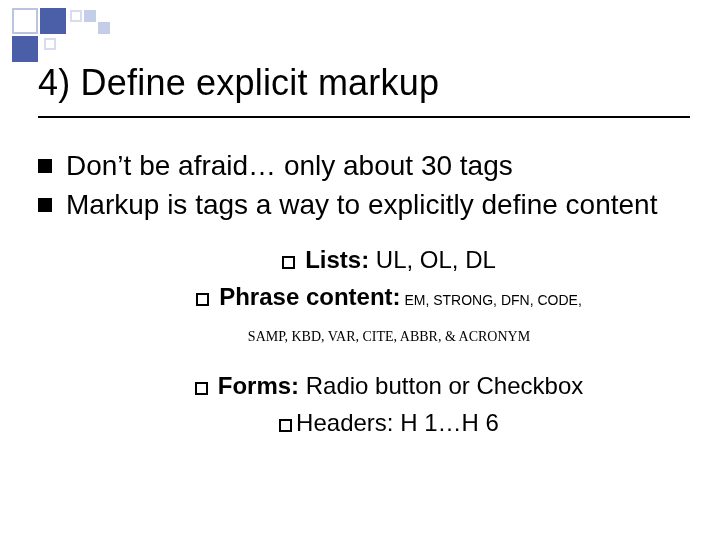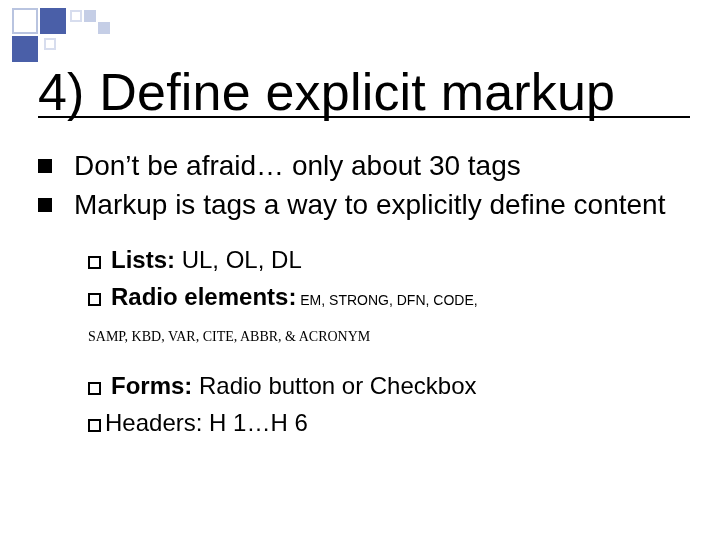--- a/index.html
+++ b/index.html
@@ -51,21 +51,21 @@
   }
   .sq.filled-light {
     background: #c5cee6;
   }
 
   .title {
     position: absolute;
     top: 62px;
     left: 38px;
     right: 30px;
-    font-size: 52px;
+    font-size: 36px;
     font-weight: 400;
     letter-spacing: 0.2px;
   }
   .rule {
     position: absolute;
     top: 116px;
     left: 38px;
     right: 30px;
     height: 0;
     border-top: 2px solid #000;
@@ -77,39 +77,39 @@
     left: 38px;
     right: 30px;
     font-size: 28px;
     line-height: 1.25;
   }
 
   .l1 {
     display: flex;
     align-items: flex-start;
     margin-bottom: 4px;
-    gap: 8px;
   }
   .l1 .bullet {
     width: 14px;
     height: 14px;
     background: #000;
     margin-top: 11px;
     margin-right: 14px;
     flex: 0 0 auto;
   }
   .l1 .txt {
     flex: 1 1 auto;
   }
 
   .sub {
     margin-top: 22px;
     padding-left: 50px;
     font-size: 24px;
     line-height: 1.3;
+    text-align: center;
   }
   .l2 {
     display: block;
     margin-bottom: 6px;
   }
   .l2 .bullet {
     display: inline-block;
     width: 13px;
     height: 13px;
     border: 2px solid #000;
@@ -155,21 +155,21 @@
       <span class="txt">Markup is tags a way to explicitly define content</span>
     </div>
 
     <div class="sub">
 
       <div class="l2">
         <span class="bullet"></span><span class="bold">Lists:</span><span> UL, OL, DL</span>
       </div>
 
       <div class="l2">
-        <span class="bullet"></span><span class="bold">Radio elements:</span><span class="smallcaps"> EM, STRONG, DFN, CODE,</span>
+        <span class="bullet"></span><span class="bold">Phrase content:</span><span class="smallcaps"> EM, STRONG, DFN, CODE,</span>
       </div>
       <div class="l2" style="padding-left:0;font-family:Liberation Serif, serif;">
         <span class="smallcaps">SAMP, KBD, VAR, CITE, ABBR, &amp; ACRONYM</span>
       </div>
 
       <div class="gap"></div>
 
       <div class="l2">
         <span class="bullet"></span><span class="bold">Forms:</span><span> Radio button or Checkbox</span>
       </div>

